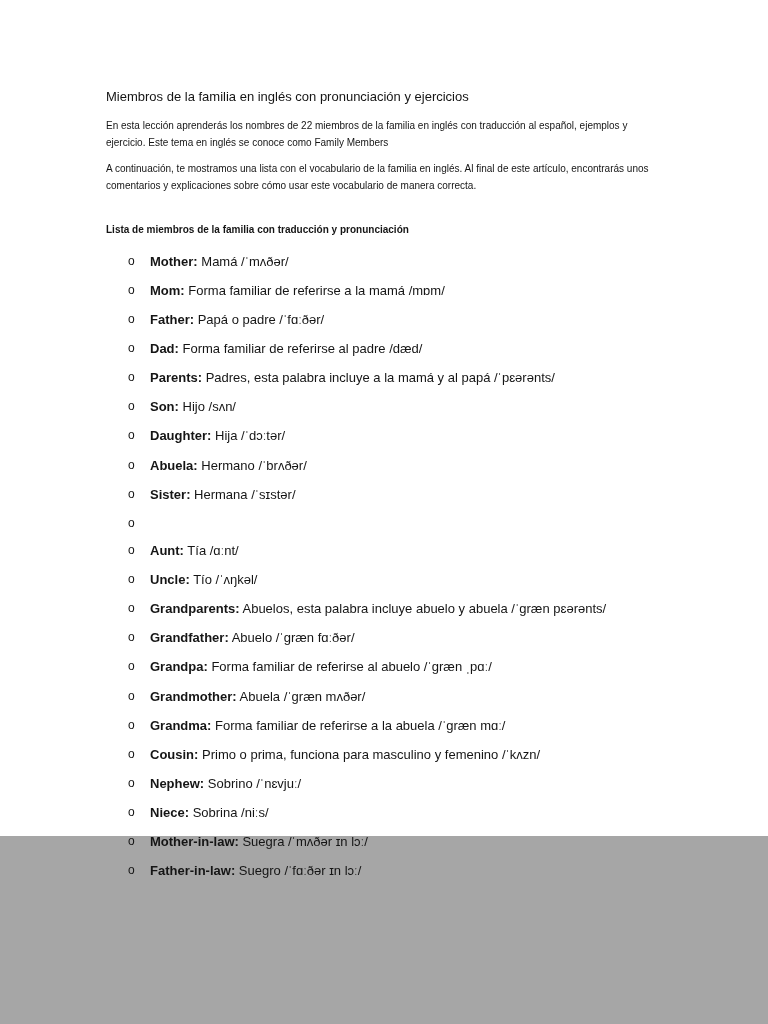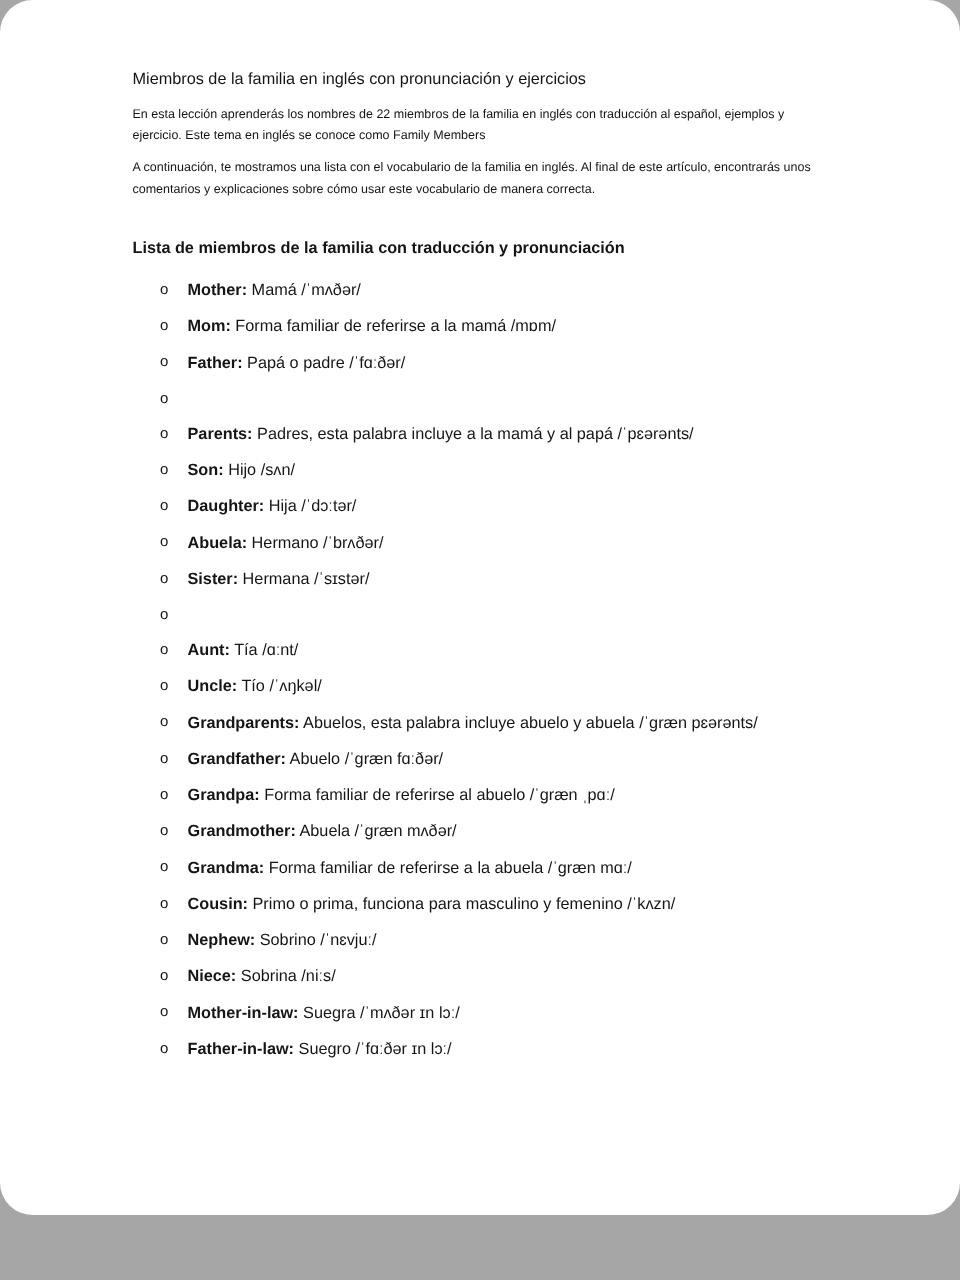--- a/index.html
+++ b/index.html
@@ -10,38 +10,37 @@
     background: #ffffff;
   }
   .viewer {
     width: 768px;
     height: 1024px;
     background: #a6a6a6;
     overflow: hidden;
   }
   .page {
     width: 768px;
-    height: 972px;
+    height: 836px;
     background: #ffffff;
-    padding: 54px 106px 0 106px;
-    border-radius: 26px;
+    padding: 88px 106px 0 106px;
   }
   .title {
     font-size: 13px;
     line-height: 1.4;
     margin-bottom: 12px;
   }
   .para {
     font-size: 10px;
     line-height: 1.65;
     margin-bottom: 10px;
     max-width: 556px;
   }
   .heading {
-    font-size: 13px;
+    font-size: 10px;
     font-weight: bold;
     margin-top: 30px;
     margin-bottom: 18px;
   }
   .vocab-list {
     list-style: none;
     padding-left: 22px;
     max-width: 540px;
   }
   .vocab-item {
@@ -84,20 +83,21 @@
           <span class="item-text"><b class="term">Mom:</b> <span>Forma familiar de referirse a la mamá /mɒm/</span></span>
         </li>
 
         <li class="vocab-item">
           <span class="bullet">o</span>
           <span class="item-text"><b class="term">Father:</b> <span>Papá o padre /ˈfɑːðər/</span></span>
         </li>
 
         <li class="vocab-item">
           <span class="bullet">o</span>
+          <span class="item-text"><b class="term">Dad:</b> <span>Forma familiar de referirse al padre /dæd/</span></span>
         </li>
 
         <li class="vocab-item">
           <span class="bullet">o</span>
           <span class="item-text"><b class="term">Parents:</b> <span>Padres, esta palabra incluye a la mamá y al papá /ˈpɛərənts/</span></span>
         </li>
 
         <li class="vocab-item">
           <span class="bullet">o</span>
           <span class="item-text"><b class="term">Son:</b> <span>Hijo /sʌn/</span></span>

